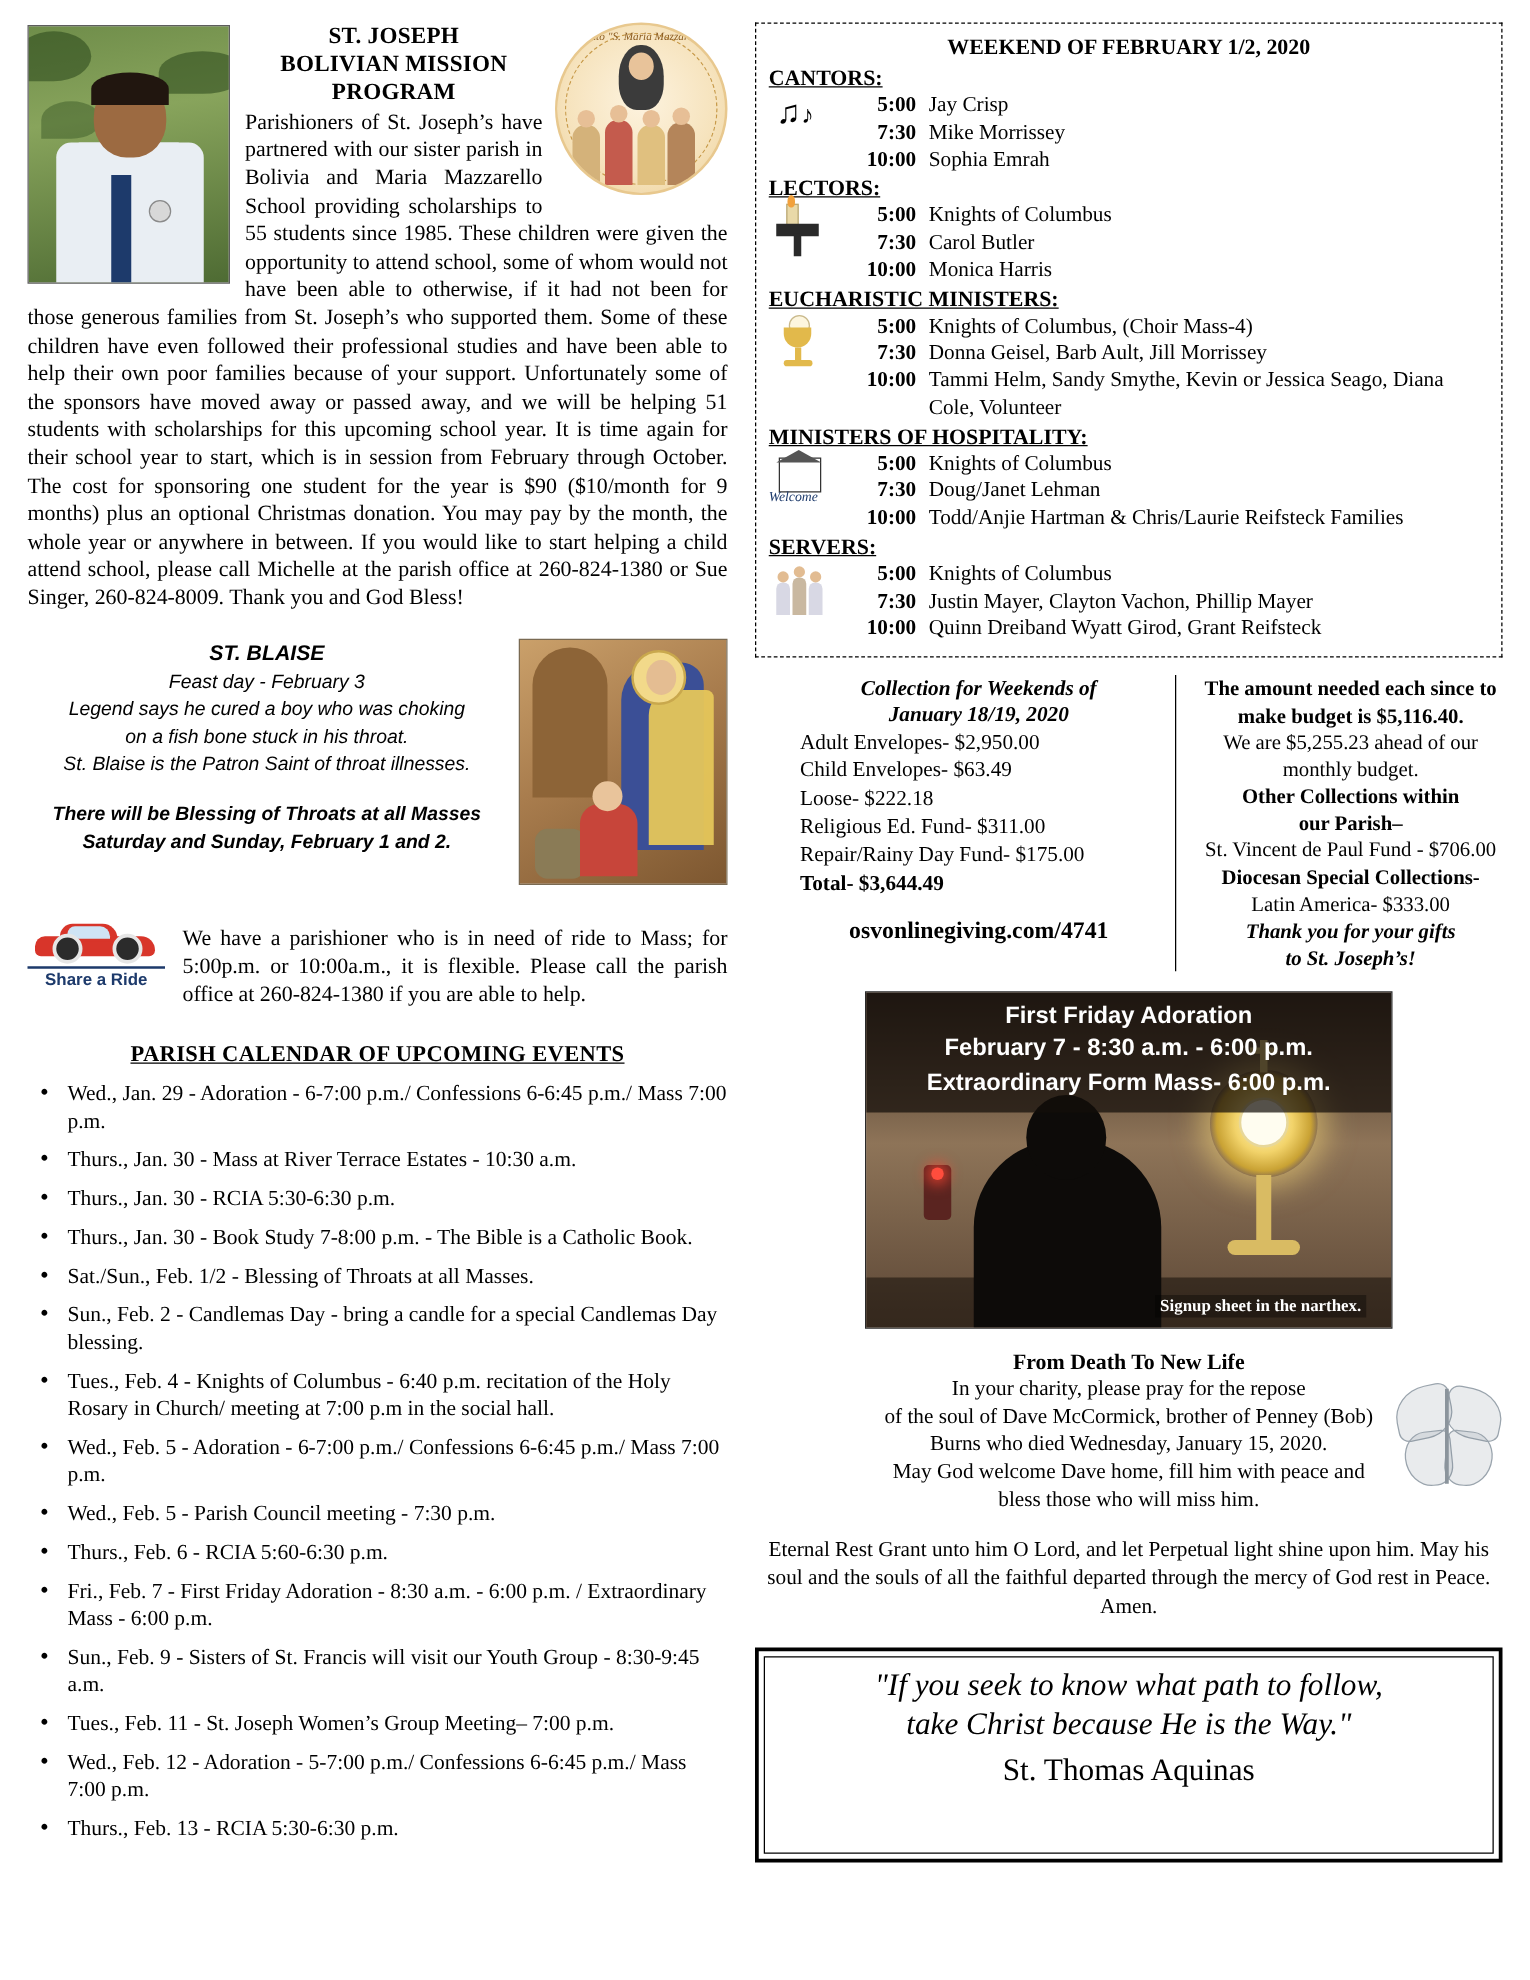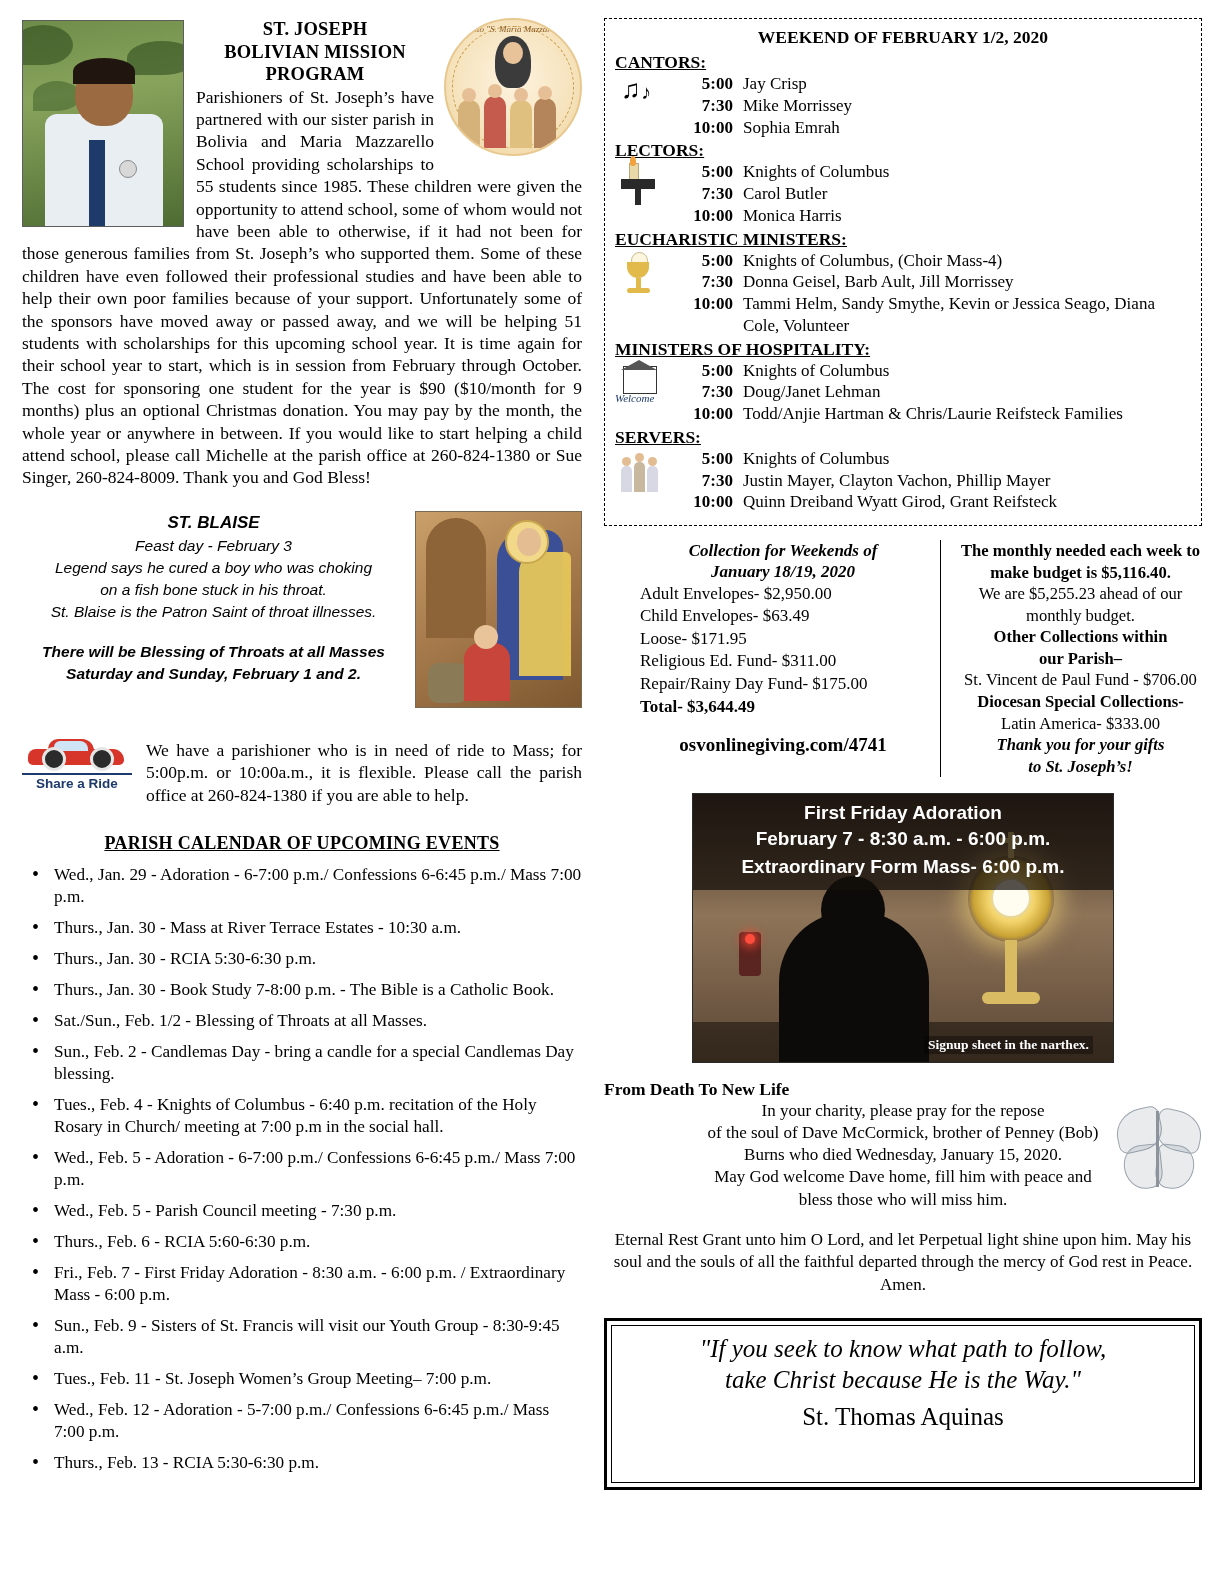--- a/index.html
+++ b/index.html
@@ -219,21 +219,21 @@
   .ad-silh { position:absolute; left:86px; bottom:0; width:150px; height:150px;
     background:#0d0b09; border-radius:70px 70px 0 0; }
   .ad-silhead { position:absolute; left:128px; bottom:118px; width:64px; height:68px;
     background:#0d0b09; border-radius:50%; }
   .ad-lamp { position:absolute; left:46px; bottom:86px; width:22px; height:44px; background:#5a2420; border-radius:4px; }
   .ad-lampglow { position:absolute; left:52px; bottom:118px; width:10px; height:10px; border-radius:50%; background:#ff4d3d; box-shadow:0 0 10px 4px rgba(255,70,50,.7); }
   .ad-floor { position:absolute; left:0; right:0; bottom:0; height:40px; background:rgba(20,14,10,.55); }
 
   
   .dtnl { margin-top:16px; position:relative; }
-  .dtnl-title { font-weight:bold; font-size:17.5px; }
+  .dtnl-title { text-align:center; font-weight:bold; font-size:17.5px; }
   .dtnl-body { text-align:center; font-size:17px; line-height:1.3; }
   .dtnl-body2 { text-align:center; font-size:17px; line-height:1.32; margin-top:18px; }
   .butterfly { position:absolute; right:-4px; top:26px; width:96px; height:92px; }
   .bf-wing { position:absolute; background:rgba(120,130,140,.16); border:1px solid #9aa4ad; }
   .bf-w1 { left:6px; top:4px; width:44px; height:40px; border-radius:60% 20% 50% 20%; transform:rotate(-12deg); }
   .bf-w2 { left:46px; top:6px; width:44px; height:38px; border-radius:20% 60% 20% 50%; transform:rotate(12deg); }
   .bf-w3 { left:14px; top:40px; width:36px; height:42px; border-radius:50% 20% 40% 60%; transform:rotate(-6deg); }
   .bf-w4 { left:46px; top:40px; width:36px; height:42px; border-radius:20% 50% 60% 40%; transform:rotate(6deg); }
   .bf-body { position:absolute; left:46px; top:6px; width:3px; height:76px; background:#8b949c; }
 
@@ -491,28 +491,28 @@
     </div>
 
     <div class="coll-wrap">
       <div class="coll-left">
         <div class="coll-title">
           <div>Collection for Weekends of</div>
           <div>January 18/19, 2020</div>
         </div>
         <div class="coll-line">Adult Envelopes- $2,950.00</div>
         <div class="coll-line">Child Envelopes- $63.49</div>
-        <div class="coll-line">Loose- $171.95</div>
+        <div class="coll-line">Loose- $222.18</div>
         <div class="coll-line">Religious Ed. Fund- $311.00</div>
         <div class="coll-line">Repair/Rainy Day Fund- $175.00</div>
         <div class="coll-line b">Total- $3,644.49</div>
         <div class="osv">osvonlinegiving.com/4741</div>
       </div>
       <div class="coll-right">
-        <div class="cr-line b">The monthly needed each week to</div>
+        <div class="cr-line b">The amount needed each since to</div>
         <div class="cr-line b">make budget is $5,116.40.</div>
         <div class="cr-line">We are  $5,255.23 ahead of our</div>
         <div class="cr-line">monthly budget.</div>
         <div class="cr-line b">Other Collections within</div>
         <div class="cr-line b">our Parish–</div>
         <div class="cr-line">St. Vincent de Paul Fund - $706.00</div>
         <div class="cr-line b">Diocesan Special Collections-</div>
         <div class="cr-line">Latin America- $333.00</div>
         <div class="cr-line b i">Thank you for your gifts</div>
         <div class="cr-line b i">to St. Joseph’s!</div>

